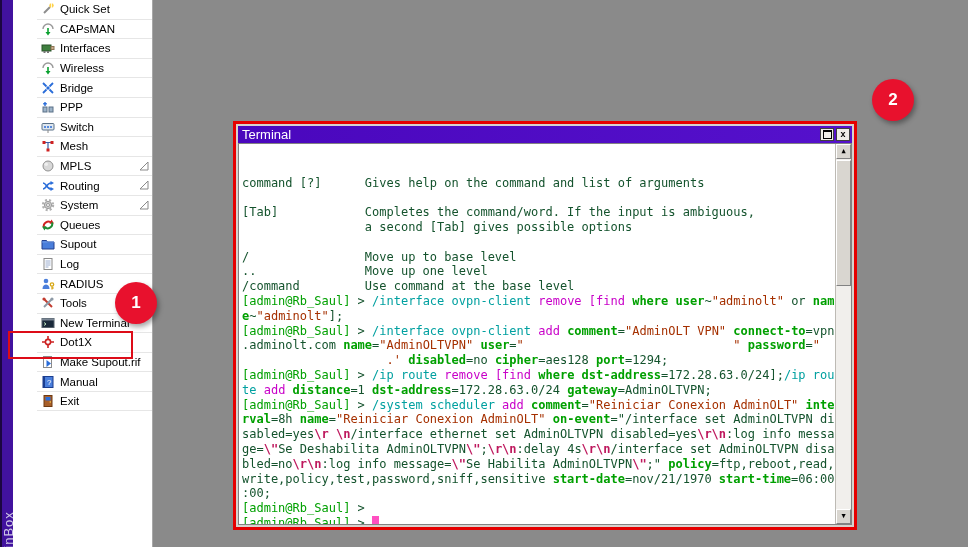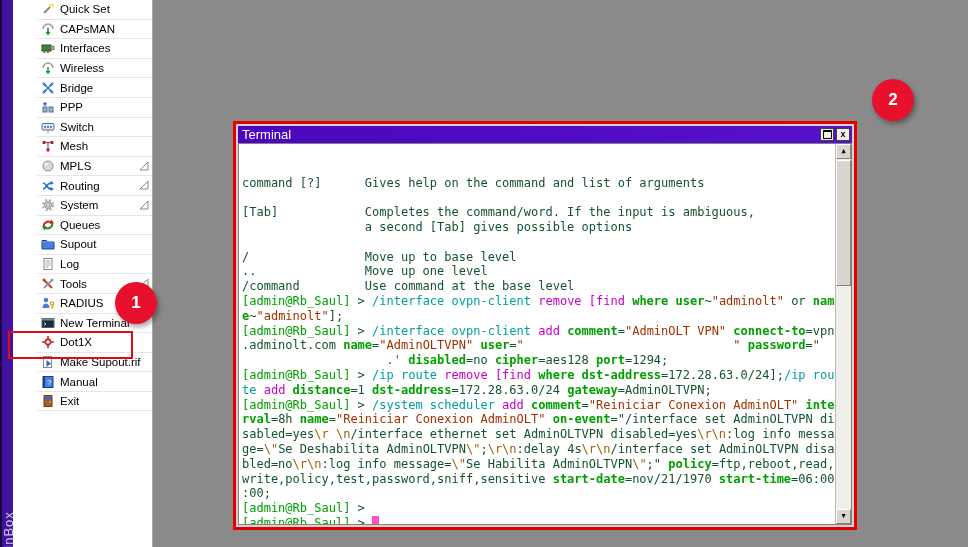--- a/index.html
+++ b/index.html
@@ -58,21 +58,21 @@
     font-family:"DejaVu Sans Mono","Liberation Mono",monospace;font-size:12px;line-height:14.8px;
     white-space:pre;overflow:hidden;padding:2px 0 0 3px;color:#000;
   }
   .tl{height:14.8px;}
   .seg-k{color:#14532d;}
   .seg-p{color:#00a000;}
   .seg-t{color:#00a0a0;margin-top:20px;}
   .seg-v{color:#c800c8;font-weight:normal;}
   .seg-g{color:#00a000;font-weight:bold;}
   .seg-s{color:#a53000;}
-  .seg-e{color:#a16207;font-weight:normal;}
+  .seg-e{color:#be185d;font-weight:bold;}
   .seg-c{background:#ff4fc1;color:transparent;}
   
   .scrollbar{position:absolute;right:0;top:0;width:16px;height:100%;background:#f1efec;border-left:1px solid #bdbab4;box-sizing:border-box;}
   .sb-btn{
     position:absolute;left:0;width:15px;height:15px;background:#d9d6d0;border:1px solid #828282;
     border-top-color:#fff;border-left-color:#fff;box-sizing:border-box;
     display:flex;align-items:center;justify-content:center;font-size:7px;color:#000;
   }
   .sb-up{top:0;}
   .sb-down{bottom:0;}
@@ -257,44 +257,44 @@
           <rect x="3" y="1.5" width="8" height="11" fill="#fff" stroke="#8a8a8a"></rect>
           <path d="M4.5 4h5M4.5 6h5M4.5 8h5M4.5 10h3" stroke="#8fa3c8" stroke-width="0.9"></path>
         </svg>
       </span>
     <span>Log</span>
   </div>
 
   <div class="menu-item">
     <span class="mi">
         <svg width="14" height="14" viewBox="0 0 14 14">
+          <circle cx="5" cy="4" r="2.3" fill="#4a7edb"></circle>
+          <path d="M1.5 12c0-3.2 2-4.4 3.5-4.4S8.5 8.8 8.5 12z" fill="#4a7edb"></path>
+          <circle cx="11" cy="7.5" r="1.7" fill="none" stroke="#d8a816" stroke-width="1.3"></circle>
+          <path d="M11 9.2v3.3M11 11h1.6" stroke="#d8a816" stroke-width="1.3"></path>
+        </svg>
+      </span>
+    <span>RADIUS</span>
+  </div>
+
+  <div class="menu-item">
+    <span class="mi">
+        <svg width="14" height="14" viewBox="0 0 14 14">
           <line x1="3" y1="3" x2="11" y2="11" stroke="#c23b2e" stroke-width="2"></line>
           <line x1="11" y1="3" x2="3" y2="11" stroke="#8d99a5" stroke-width="2"></line>
           <circle cx="3" cy="3" r="1.6" fill="#c23b2e"></circle>
           <circle cx="11" cy="3" r="1.6" fill="#8d99a5"></circle>
         </svg>
       </span>
     <span>Tools</span>
     <span class="submenu-arrow">
         <svg width="10" height="10" viewBox="0 0 10 10">
           <polygon points="1,9 9,9 9,1" fill="#fff" stroke="#8a8a8a"></polygon>
         </svg>
       </span>
-  </div>
-
-  <div class="menu-item">
-    <span class="mi">
-        <svg width="14" height="14" viewBox="0 0 14 14">
-          <circle cx="5" cy="4" r="2.3" fill="#4a7edb"></circle>
-          <path d="M1.5 12c0-3.2 2-4.4 3.5-4.4S8.5 8.8 8.5 12z" fill="#4a7edb"></path>
-          <circle cx="11" cy="7.5" r="1.7" fill="none" stroke="#d8a816" stroke-width="1.3"></circle>
-          <path d="M11 9.2v3.3M11 11h1.6" stroke="#d8a816" stroke-width="1.3"></path>
-        </svg>
-      </span>
-    <span>RADIUS</span>
   </div>
 
   <div class="menu-item">
     <span class="mi">
         <svg width="14" height="14" viewBox="0 0 14 14">
           <rect x="1" y="2.5" width="12" height="9" fill="#1a2a3a" stroke="#55606a"></rect>
           <rect x="1" y="2.5" width="12" height="2" fill="#7a8694"></rect>
           <path d="M3 6.5l2 1.5-2 1.5" fill="none" stroke="#bfe6bf" stroke-width="1"></path>
         </svg>
       </span>

